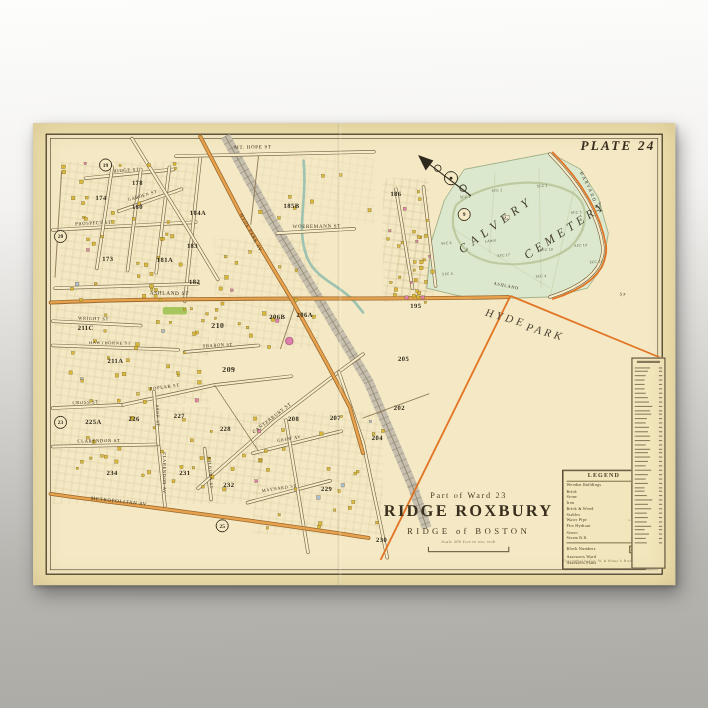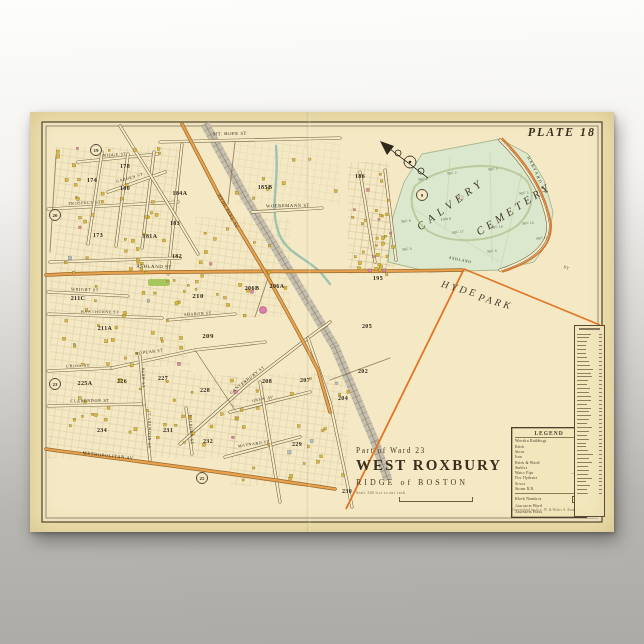--- a/index.html
+++ b/index.html
@@ -6,21 +6,21 @@
   body{width:644px;height:644px;overflow:hidden;font-family:"Liberation Serif",serif;}
   .stage{position:absolute;inset:0;background:linear-gradient(178deg,#fdfdfc 0%,#f3f2f0 28%,#d4d2ce 55%,#b7b5b0 78%,#acaaa5 100%);}
   .poster{position:absolute;left:30px;top:112px;width:584px;height:420px;background:#efe1ae;
           box-shadow:4px 8px 16px rgba(0,0,0,.35),1px 2px 4px rgba(0,0,0,.25);}
   .poster .inner-shade{position:absolute;inset:0;box-shadow:inset 0 0 26px rgba(125,95,40,.22);pointer-events:none;}
   .crease{position:absolute;top:0;bottom:0;left:276px;width:5px;
           background:linear-gradient(90deg,rgba(90,70,30,0) 0%,rgba(90,70,30,.10) 40%,rgba(255,250,230,.25) 60%,rgba(90,70,30,0) 100%);}
   svg.map{position:absolute;left:0;top:0;width:584px;height:420px;}
   .plate{position:absolute;left:448px;top:13px;width:118px;text-align:right;
          font-style:italic;font-weight:bold;font-size:12px;letter-spacing:2px;color:#3a3020;}
-  .title-block{position:absolute;left:326px;top:334px;width:160px;text-align:left;color:#4a3c28;}
+  .title-block{position:absolute;left:316px;top:334px;width:160px;text-align:center;color:#4a3c28;}
   .title-block .ward{font-size:7.5px;letter-spacing:1.5px;}
   .title-block .main{font-size:15px;font-weight:bold;letter-spacing:2px;margin-top:2px;color:#3a2f1e;}
   .title-block .sub{font-size:8px;letter-spacing:3px;margin-top:4px;}
   .title-block .scale{font-size:3.5px;letter-spacing:.5px;margin-top:4px;color:#6b5d43;}
   .title-block .bar{margin:1px auto 0;width:74px;height:5px;border-bottom:.8px solid #6b5d43;position:relative;}
   .title-block .bar:before,.title-block .bar:after{content:"";position:absolute;bottom:0;width:.8px;height:4px;background:#6b5d43;}
   .title-block .bar:before{left:0}.title-block .bar:after{right:0}
   .legend{position:absolute;left:481px;top:315px;width:68px;background:#f2e6bc;border:1px solid #4a3f2e;
           box-shadow:0 0 0 .5px #8a7a55 inset;padding:2px 3px 2px 3px;color:#4a3c28;}
   .legend .hd{text-align:center;font-weight:bold;font-size:5.5px;letter-spacing:1px;border-bottom:.6px solid #8a7a55;padding-bottom:1px;margin-bottom:1px;}
@@ -488,25 +488,25 @@
         <g>
           <line x1="398" y1="66" x2="356" y2="34" stroke="#2f281c" stroke-width="1"></line>
           <polygon points="350,29 364,34 357,43" fill="#2f281c"></polygon>
           <circle cx="380" cy="50" r="6" fill="none" stroke="#2f281c" stroke-width="0.9"></circle>
           <circle cx="380" cy="50" r="1.3" fill="#2f281c"></circle>
           <circle cx="368" cy="41" r="3" fill="none" stroke="#2f281c" stroke-width="0.8"></circle>
           <circle cx="391" cy="59" r="3" fill="none" stroke="#2f281c" stroke-width="0.8"></circle>
         </g>
       </svg>
 
-    <div class="plate">PLATE 18</div>
+    <div class="plate">PLATE 24</div>
 
     <div class="title-block">
       <div class="ward">Part of Ward 23</div>
-      <div class="main">WEST ROXBURY</div>
+      <div class="main">RIDGE ROXBURY</div>
       <div class="sub">RIDGE of BOSTON</div>
       <div class="scale">Scale 200 feet to one inch</div>
       <div class="bar"></div>
     </div>
 
     <div class="legend" id="legend-box">
       <div class="hd">LEGEND</div>
     <div class="row">
           <span>Wooden Buildings</span>
           <span class="sw" style="background: rgb(232, 196, 47);"></span>

